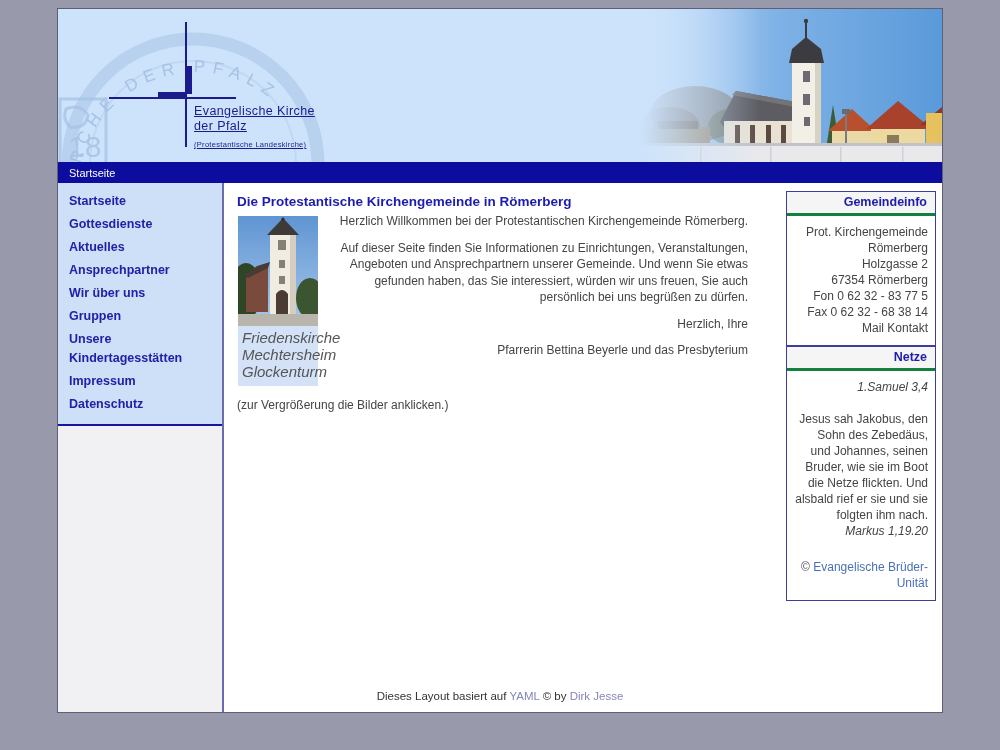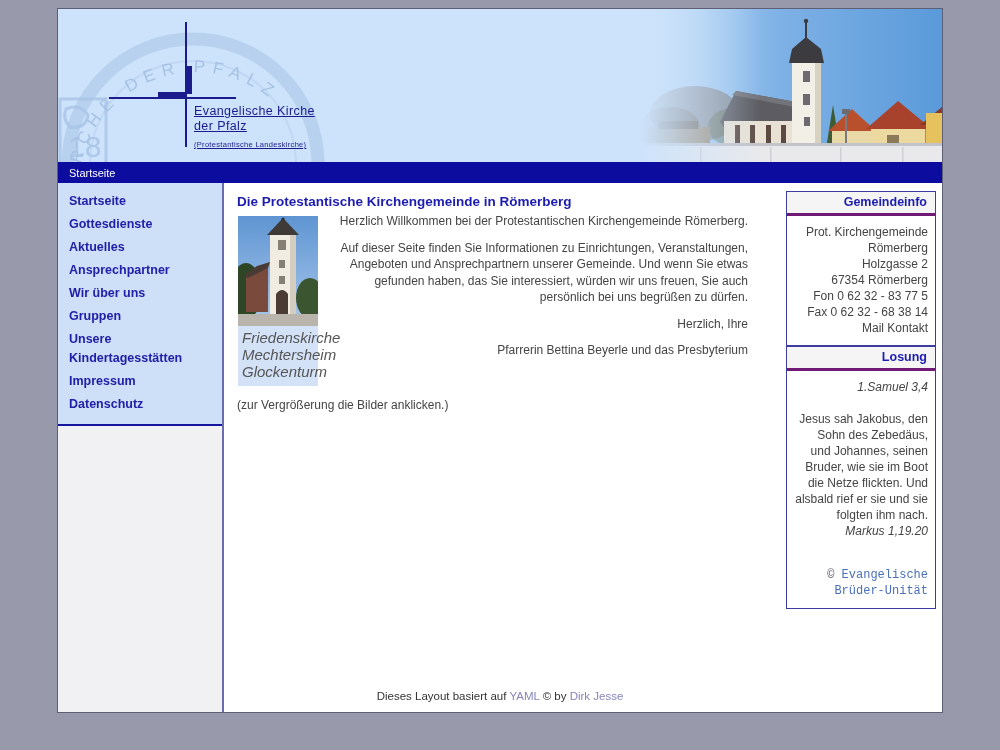--- a/index.html
+++ b/index.html
@@ -70,30 +70,30 @@
   .enlarge-note {
     position:absolute; left:11px; top:215px; font-size:12px; color:#444;
   }
   
   .side-box {
     position:absolute; width:150px; background:#ffffff; border:1px solid #3d3da0;
   }
   .box-geminfo { right:6px; top:8px; }
   .box-losung  { right:6px; top:163px; }
   .box-head {
-    background:#f5f5f5; border-bottom:3px solid #701a75;
+    background:#f5f5f5; border-bottom:3px solid #15803d;
     padding:3px 8px 4px 8px; font-size:12.5px; font-weight:bold; color:#1c1cb0;
   }
   .box-body { padding:8px 7px 9px 8px; font-size:12px; color:#444; line-height:16px; }
   .box-body .line { line-height:16px; }
   .mail-line { cursor:pointer; }
   .losung-head { font-weight:bold; line-height:16px; margin-bottom:0; }
   .losung-ref { font-style:italic; }
   .losung-gap { height:16px; }
-  .losung-copy { margin-top:12px;font-family:Liberation Mono, monospace; }
+  .losung-copy { margin-top:4px; }
   .losung-copy .copy-sym { color:#556; }
   .losung-copy a { color:#4a70b8; text-decoration:none; cursor:pointer; }
   
   .footer {
     position:absolute; left:0; bottom:10px; width:884px; text-align:center;
     font-size:11.5px; color:#333;
   }
   .footer a { color:#8585bb; text-decoration:none; cursor:pointer; }
 </style>
 </head>
@@ -264,21 +264,21 @@
         <div class="line">Römerberg</div>
         <div class="line">Holzgasse 2</div>
         <div class="line">67354 Römerberg</div>
         <div class="line">Fon 0 62 32 - 83 77 5</div>
         <div class="line">Fax 0 62 32 - 68 38 14</div>
         <div class="line mail-line">Mail Kontakt</div>
       </div>
     </div>
 
     <div class="side-box box-losung">
-      <div class="box-head">Losung</div>
+      <div class="box-head">Netze</div>
       <div class="box-body">
         <div class="losung-ref">1.Samuel 3,4</div>
         <div class="losung-gap"></div>
         <div>Jesus sah Jakobus, den Sohn des Zebedäus, und Johannes, seinen Bruder, wie sie im Boot die Netze flickten. Und alsbald rief er sie und sie folgten ihm nach.</div>
         <div class="losung-ref">Markus 1,19.20</div>
         <div class="losung-gap"></div>
         <div class="losung-copy">
           <span class="copy-sym">© </span><a>Evangelische Brüder-Unität</a>
         </div>
       </div>

